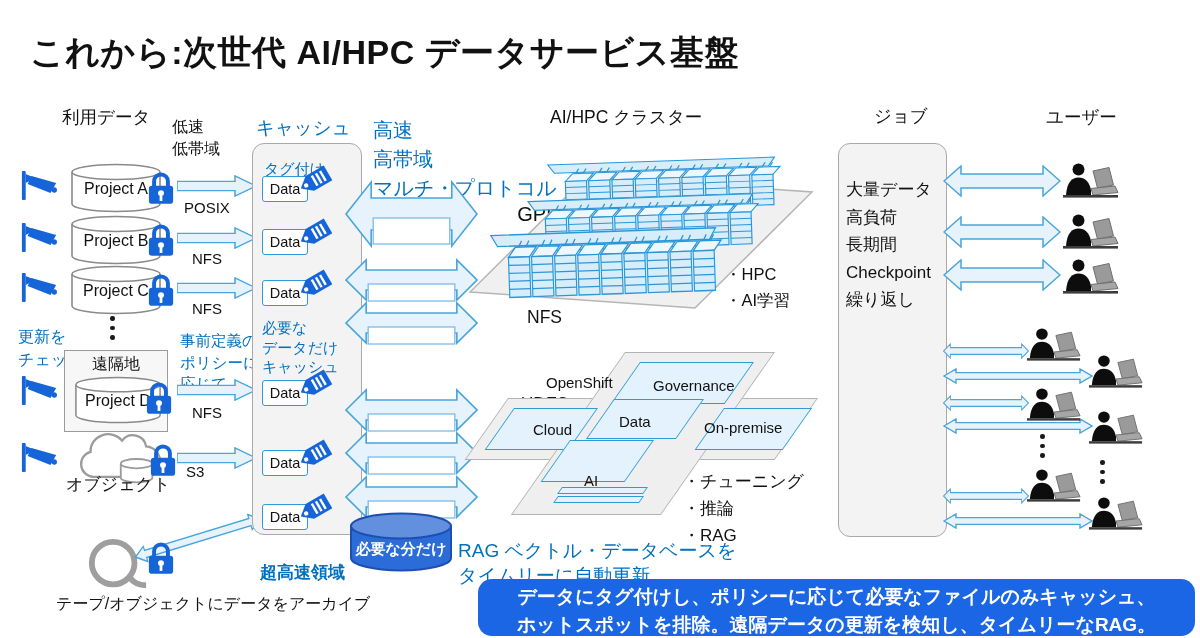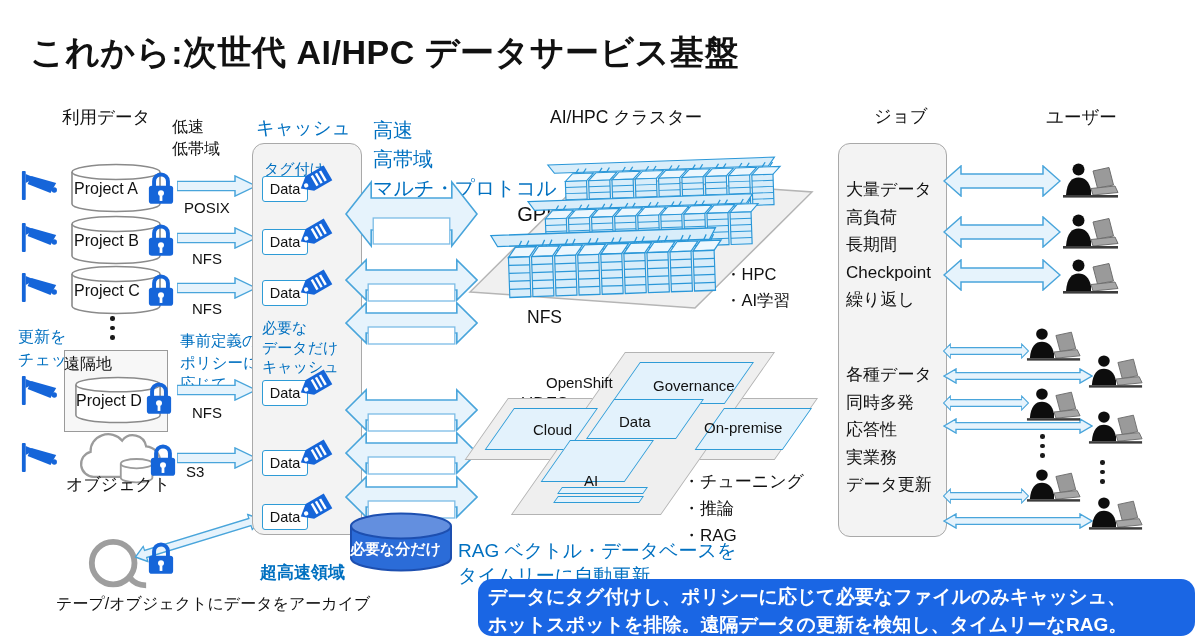--- a/index.html
+++ b/index.html
@@ -11,21 +11,21 @@
     --panel-stroke:#2e9bd6;
   }
   *{margin:0;padding:0;box-sizing:border-box;}
   body{background:#fff;font-family:"Liberation Sans","DejaVu Sans",sans-serif;color:#111;}
   #stage{position:relative;width:1200px;height:638px;background:#fff;overflow:hidden;}
   .abs{position:absolute;}
   .pre{white-space:pre-line;}
   .blue{color:var(--blue-text);margin-top:12px;}
   .hdr{font-size:17.5px;color:#111;}
   .lbl{font-size:15px;color:#111;}
-  .ctr{text-align:left;}
+  .ctr{text-align:center;}
   .iso{transform:skewX(-35deg);transform-origin:0 0;position:absolute;}
   .gplat{background:#efefef;border:1.5px solid #b3b3b3;}
   .bpanel{background:var(--panel-fill);border:1.6px solid var(--panel-stroke);}
   .cachebox{background:#f3f3f3;border:1.6px solid #a9a9a9;border-radius:12px;}
   .joblist span{display:block;line-height:27.6px;font-size:17px;}
   .dotcol{display:flex;flex-direction:column;gap:5px;align-items:center;}
   .dotcol i{width:4.5px;height:4.5px;border-radius:50%;background:#1a1a1a;}
   .datadoc{width:46px;height:26px;background:#fff;border:1.6px solid var(--panel-stroke);
            border-radius:3px;font-size:14.5px;color:#111;display:flex;align-items:center;justify-content:center;}
   .parrow-label{position:absolute;width:100%;text-align:center;font-size:17.5px;color:#111;}
@@ -351,27 +351,20 @@
   <div class="abs" style="left:683px;top:524px;font-size:17px">・RAG</div>
 
   <div class="abs cachebox" style="left:838px;top:143px;width:109px;height:394px"></div>
   <div class="abs joblist" style="left:846px;top:176px">
     <span>大量データ</span>
     <span>高負荷</span>
     <span>長期間</span>
     <span>Checkpoint</span>
     <span>繰り返し</span>
   </div>
-  <div class="abs joblist" style="left:846px;top:361px">
-    <span>各種データ</span>
-    <span>同時多発</span>
-    <span>応答性</span>
-    <span>実業務</span>
-    <span>データ更新</span>
-  </div>
 
   <svg class="abs" style="left:943px;top:165px" width="118" height="32">
       <use href="#sym-dathick" width="118" height="32"></use>
     </svg>
   <svg class="abs" style="left:943px;top:216px" width="118" height="32">
       <use href="#sym-dathick" width="118" height="32"></use>
     </svg>
   <svg class="abs" style="left:943px;top:259px" width="118" height="32">
       <use href="#sym-dathick" width="118" height="32"></use>
     </svg>

